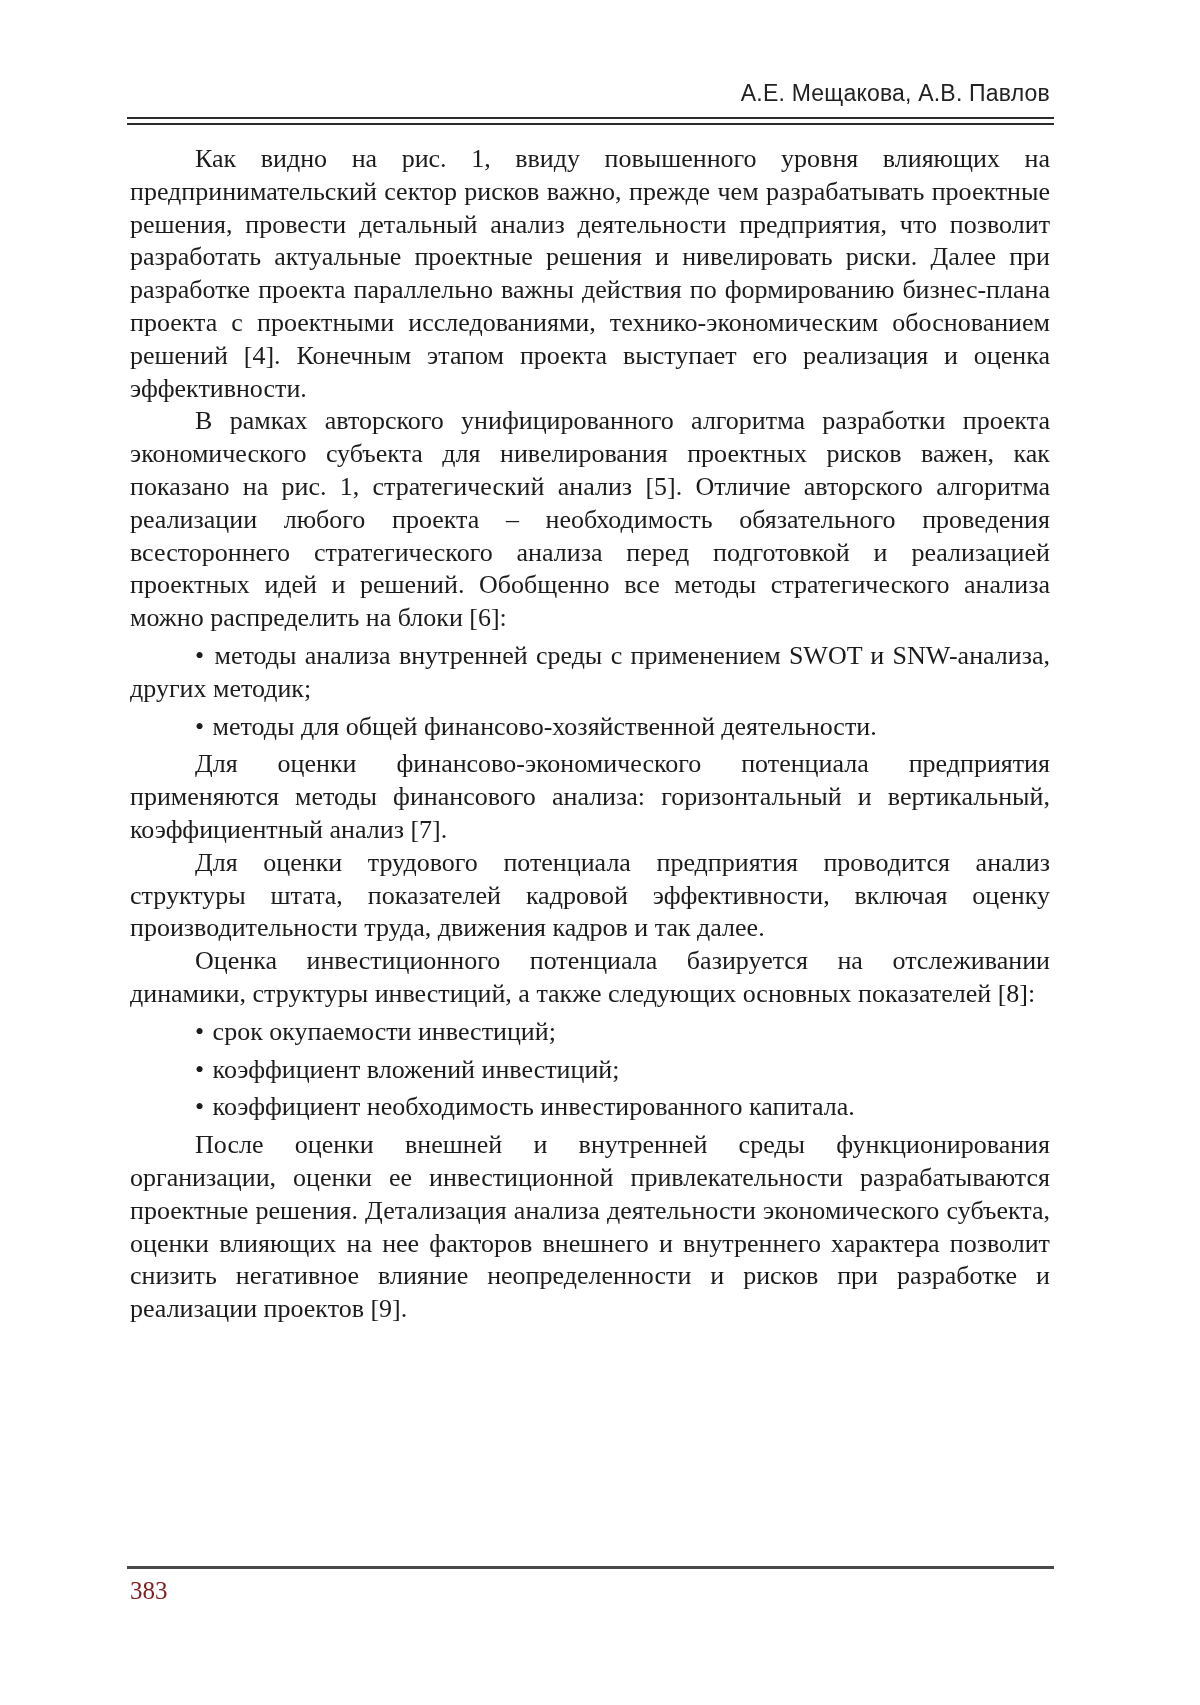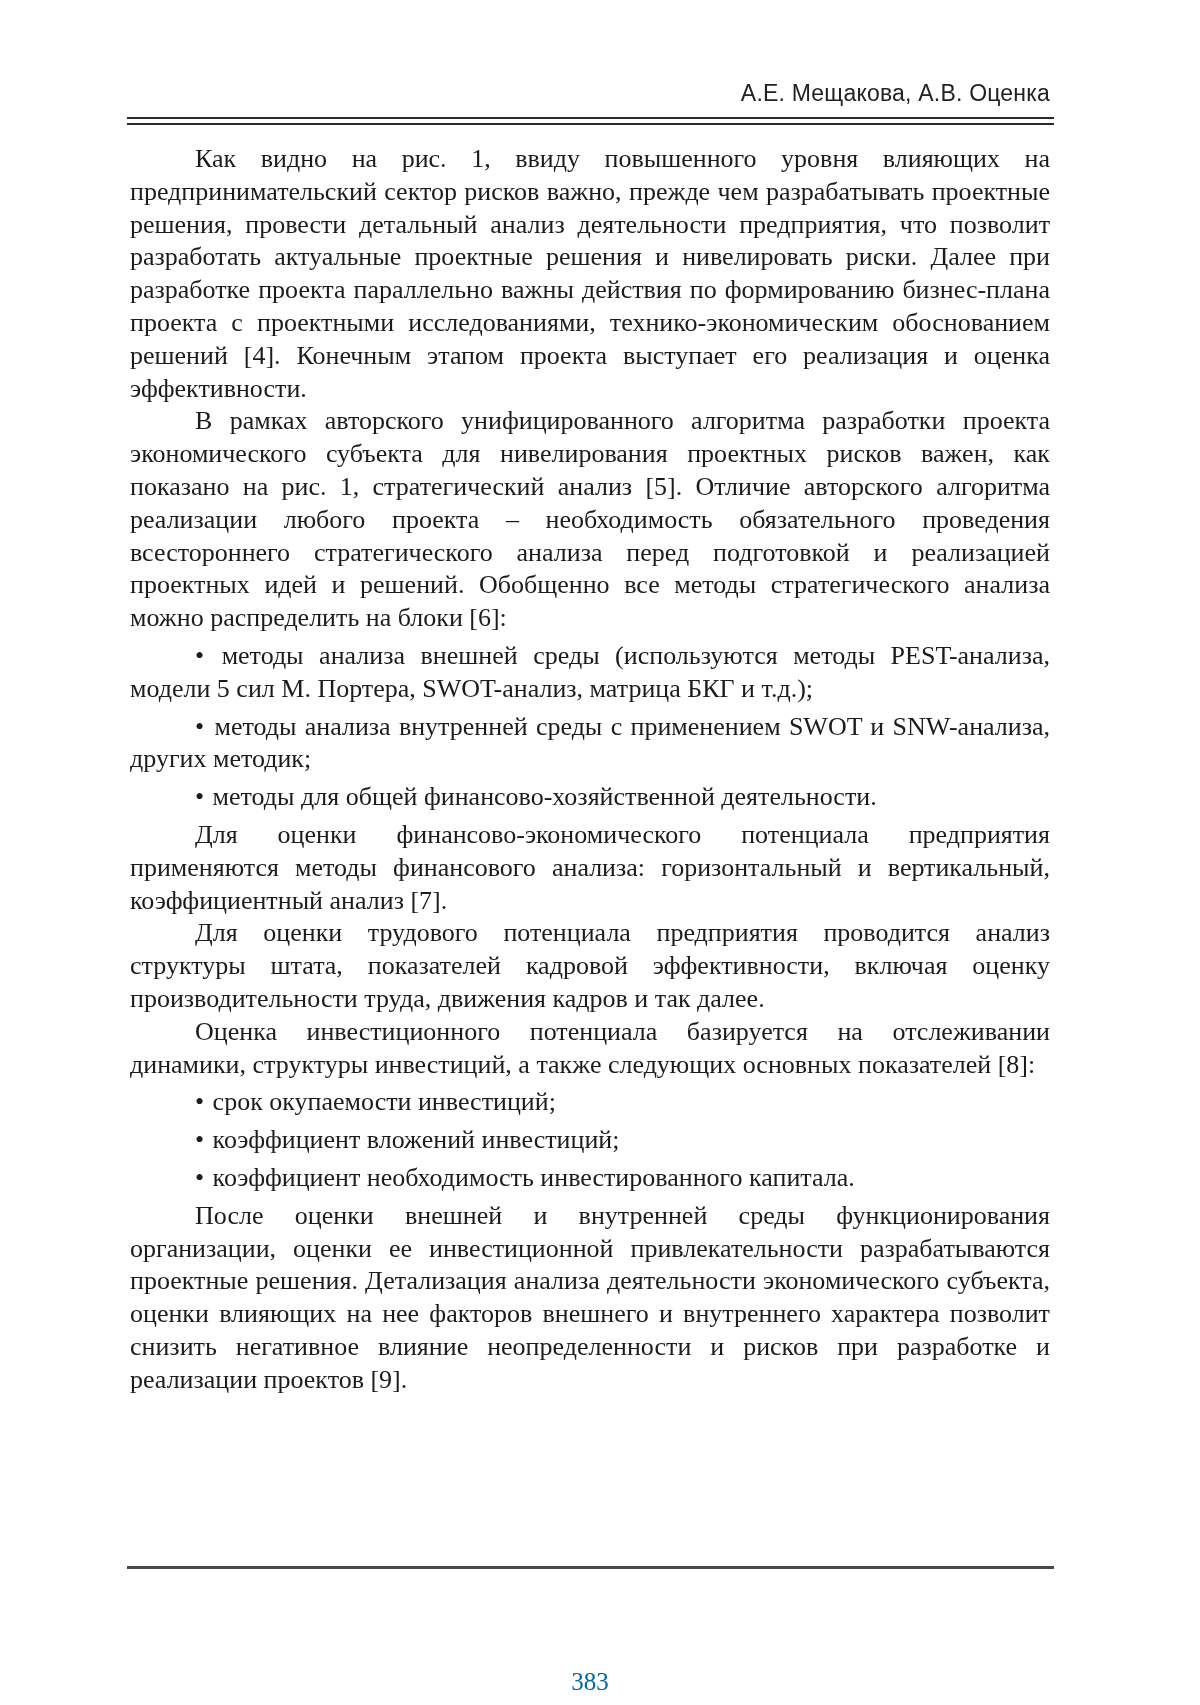--- a/index.html
+++ b/index.html
@@ -63,41 +63,40 @@
   .footer-rule {
     position: absolute;
     top: 1566px;
     left: 127px;
     width: 927px;
     height: 3px;
     background: #4a4a4a;
   }
   .page-number {
     position: absolute;
-    top: 1668px;
+    top: 1577px;
     left: 130px;
     width: 920px;
-    text-align: center;
+    text-align: left;
     font-size: 25px;
-    color: #0369a1;
+    color: #7f1d1d;
   }
 </style>
 </head>
 <body>
 
 <div class="page">
 
-  <div class="header-authors">А.Е. Мещакова, А.В. Оценка</div>
+  <div class="header-authors">А.Е. Мещакова, А.В. Павлов</div>
 
   <div class="double-rule"></div>
 
   <div class="body-text" id="body-text">
       <p class="para">Как видно на рис. 1, ввиду повышенного уровня влияющих на предпринимательский сектор рисков важно, прежде чем разрабатывать проектные решения, провести детальный анализ деятельности предприятия, что позволит разработать актуальные проектные решения и нивелировать риски. Далее при разработке проекта параллельно важны действия по формированию бизнес-плана проекта с проектными исследованиями, технико-экономическим обоснованием решений [4]. Конечным этапом проекта выступает его реализация и оценка эффективности.</p>
       <p class="para">В рамках авторского унифицированного алгоритма разработки проекта экономического субъекта для нивелирования проектных рисков важен, как показано на рис. 1, стратегический анализ [5]. Отличие авторского алгоритма реализации любого проекта – необходимость обязательного проведения всестороннего стратегического анализа перед подготовкой и реализацией проектных идей и решений. Обобщенно все методы стратегического анализа можно распределить на блоки [6]:</p>
-      <p class="para bullet"><span class="bullet-marker">•</span> <span>методы анализа внешней среды (используются методы PEST-анализа, модели 5 сил М. Портера, SWOT-анализ, матрица БКГ и т.д.);</span></p>
       <p class="para bullet"><span class="bullet-marker">•</span> <span>методы анализа внутренней среды с применением SWOT и SNW-анализа, других методик;</span></p>
       <p class="para bullet"><span class="bullet-marker">•</span> <span>методы для общей финансово-хозяйственной деятельности.</span></p>
       <p class="para">Для оценки финансово-экономического потенциала предприятия применяются методы финансового анализа: горизонтальный и вертикальный, коэффициентный анализ [7].</p>
       <p class="para">Для оценки трудового потенциала предприятия проводится анализ структуры штата, показателей кадровой эффективности, включая оценку производительности труда, движения кадров и так далее.</p>
       <p class="para">Оценка инвестиционного потенциала базируется на отслеживании динамики, структуры инвестиций, а также следующих основных показателей [8]:</p>
       <p class="para bullet"><span class="bullet-marker">•</span> <span>срок окупаемости инвестиций;</span></p>
       <p class="para bullet"><span class="bullet-marker">•</span> <span>коэффициент вложений инвестиций;</span></p>
       <p class="para bullet"><span class="bullet-marker">•</span> <span>коэффициент необходимость инвестированного капитала.</span></p>
       <p class="para">После оценки внешней и внутренней среды функционирования организации, оценки ее инвестиционной привлекательности разрабатываются проектные решения. Детализация анализа деятельности экономического субъекта, оценки влияющих на нее факторов внешнего и внутреннего характера позволит снизить негативное влияние неопределенности и рисков при разработке и реализации проектов [9].</p>
     </div>

